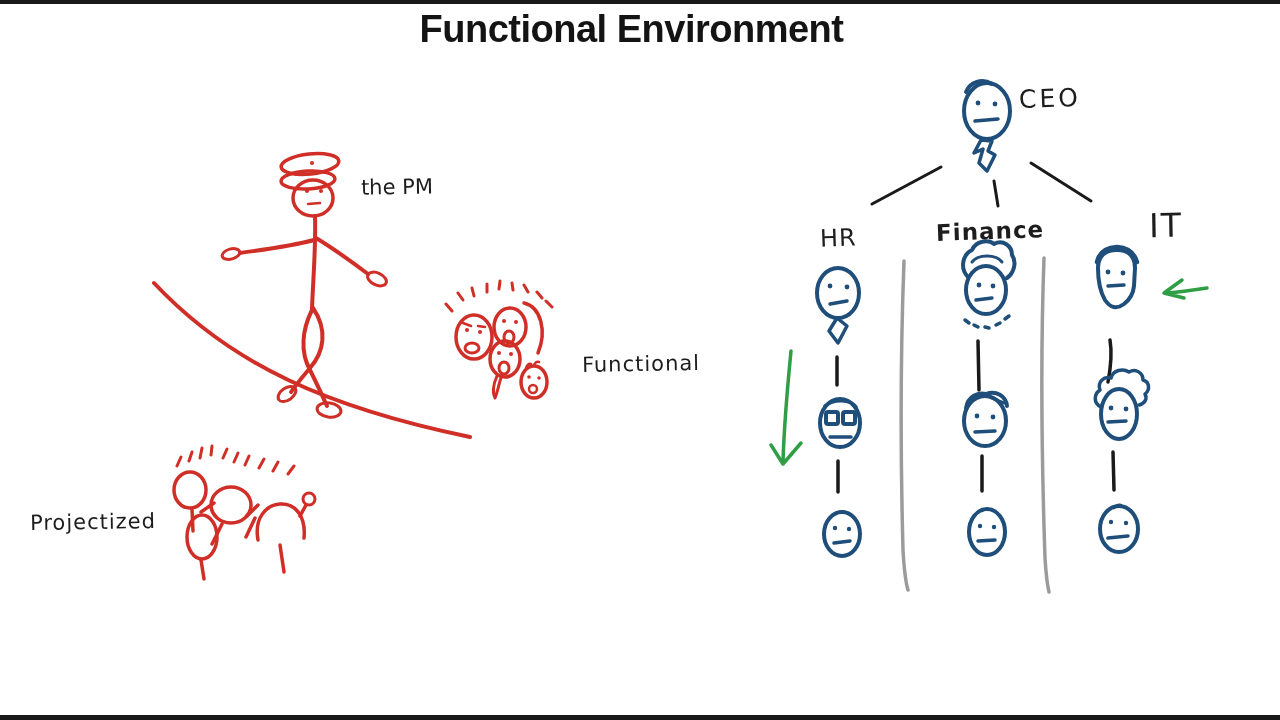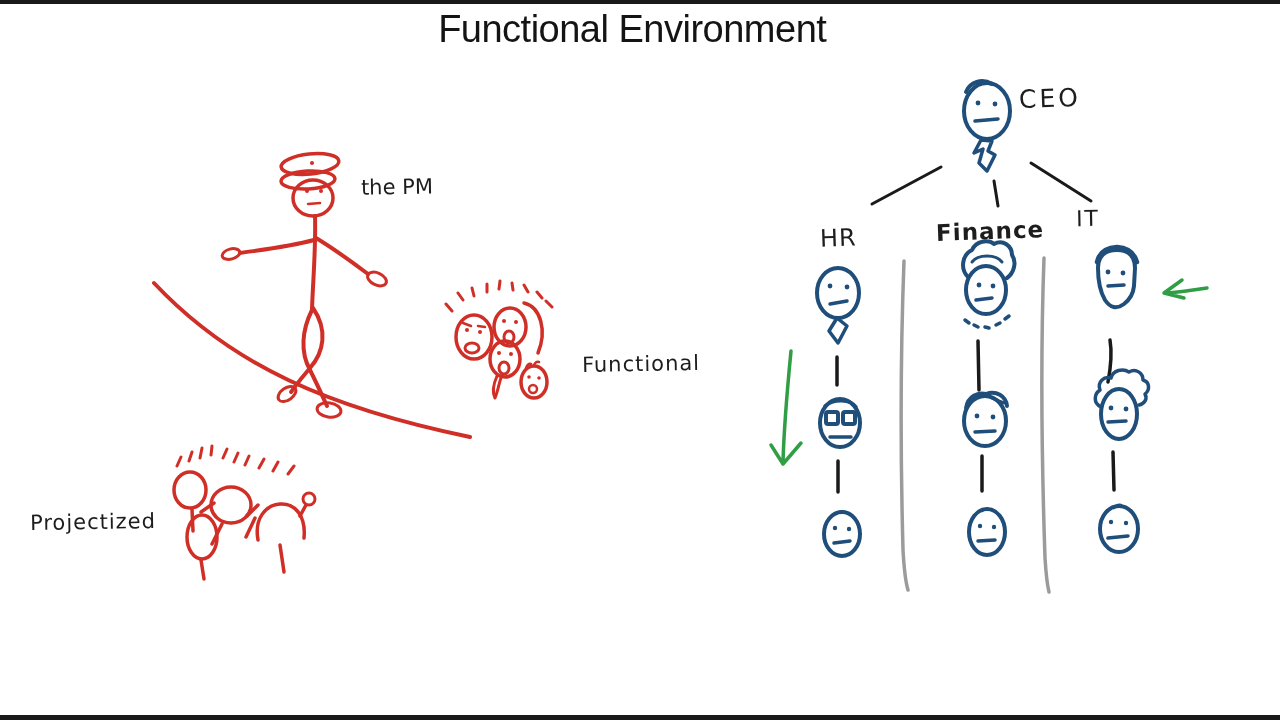--- a/index.html
+++ b/index.html
@@ -6,34 +6,34 @@
   body{
     width:1280px;height:720px;position:relative;overflow:hidden;
     background:var(--paper,#fff);
     font-family:"Liberation Sans", sans-serif;
   }
   .frame-bar{position:absolute;left:0;width:1280px;background:var(--ink-black,#111);}
   #frame-top{top:0;height:4px;}
   #frame-bottom{bottom:0;height:5px;}
   .title{
     position:absolute;top:8px;left:50%;transform:translateX(-52%);
-    font-size:38px;font-weight:400;color:#141414;letter-spacing:-0.5px;
+    font-size:38px;font-weight:700;color:#141414;letter-spacing:-0.5px;
     white-space:nowrap;
   }
   .hand{
     position:absolute;color:#1d1d1d;white-space:nowrap;
     font-family:"DejaVu Sans", sans-serif;font-weight:500;
   }
   #lbl-the-pm{left:361px;top:175px;font-size:21px;transform:rotate(-1deg);}
   #lbl-functional{left:582px;top:352px;font-size:21px;letter-spacing:1px;transform:rotate(-1deg);}
   #lbl-projectized{left:30px;top:510px;font-size:21px;letter-spacing:1px;transform:rotate(-1deg);}
   #lbl-ceo{left:1019px;top:84px;font-size:25px;letter-spacing:3px;transform:rotate(-2deg);}
   #lbl-hr{left:820px;top:224px;font-size:24px;letter-spacing:1px;transform:rotate(-2deg);}
   #lbl-finance{left:936px;top:218px;font-size:23px;letter-spacing:1px;transform:rotate(-2deg);font-weight:700;}
-  #lbl-it{left:1076px;top:206px;font-size:22px;letter-spacing:2px;transform:rotate(-1deg);}
+  #lbl-it{left:1149px;top:206px;font-size:33px;letter-spacing:2px;transform:rotate(-1deg);}
   svg{position:absolute;left:0;top:0;}
   .red,.blue,.green,.gray,.blackln{fill:none;stroke-linecap:round;stroke-linejoin:round;}
   .red{stroke:var(--ink-red,#d02f27);}
   .blue{stroke:var(--ink-blue,#1e4e79);}
   .green{stroke:var(--ink-green,#2f9e44);}
   .gray{stroke:var(--ink-gray,#9b9b9b);}
   .blackln{stroke:var(--ink-black,#1c1c1c);}
   .red-fill{fill:var(--ink-red,#d02f27);stroke:none;}
   .blue-fill{fill:var(--ink-blue,#1e4e79);stroke:none;}
 </style>

